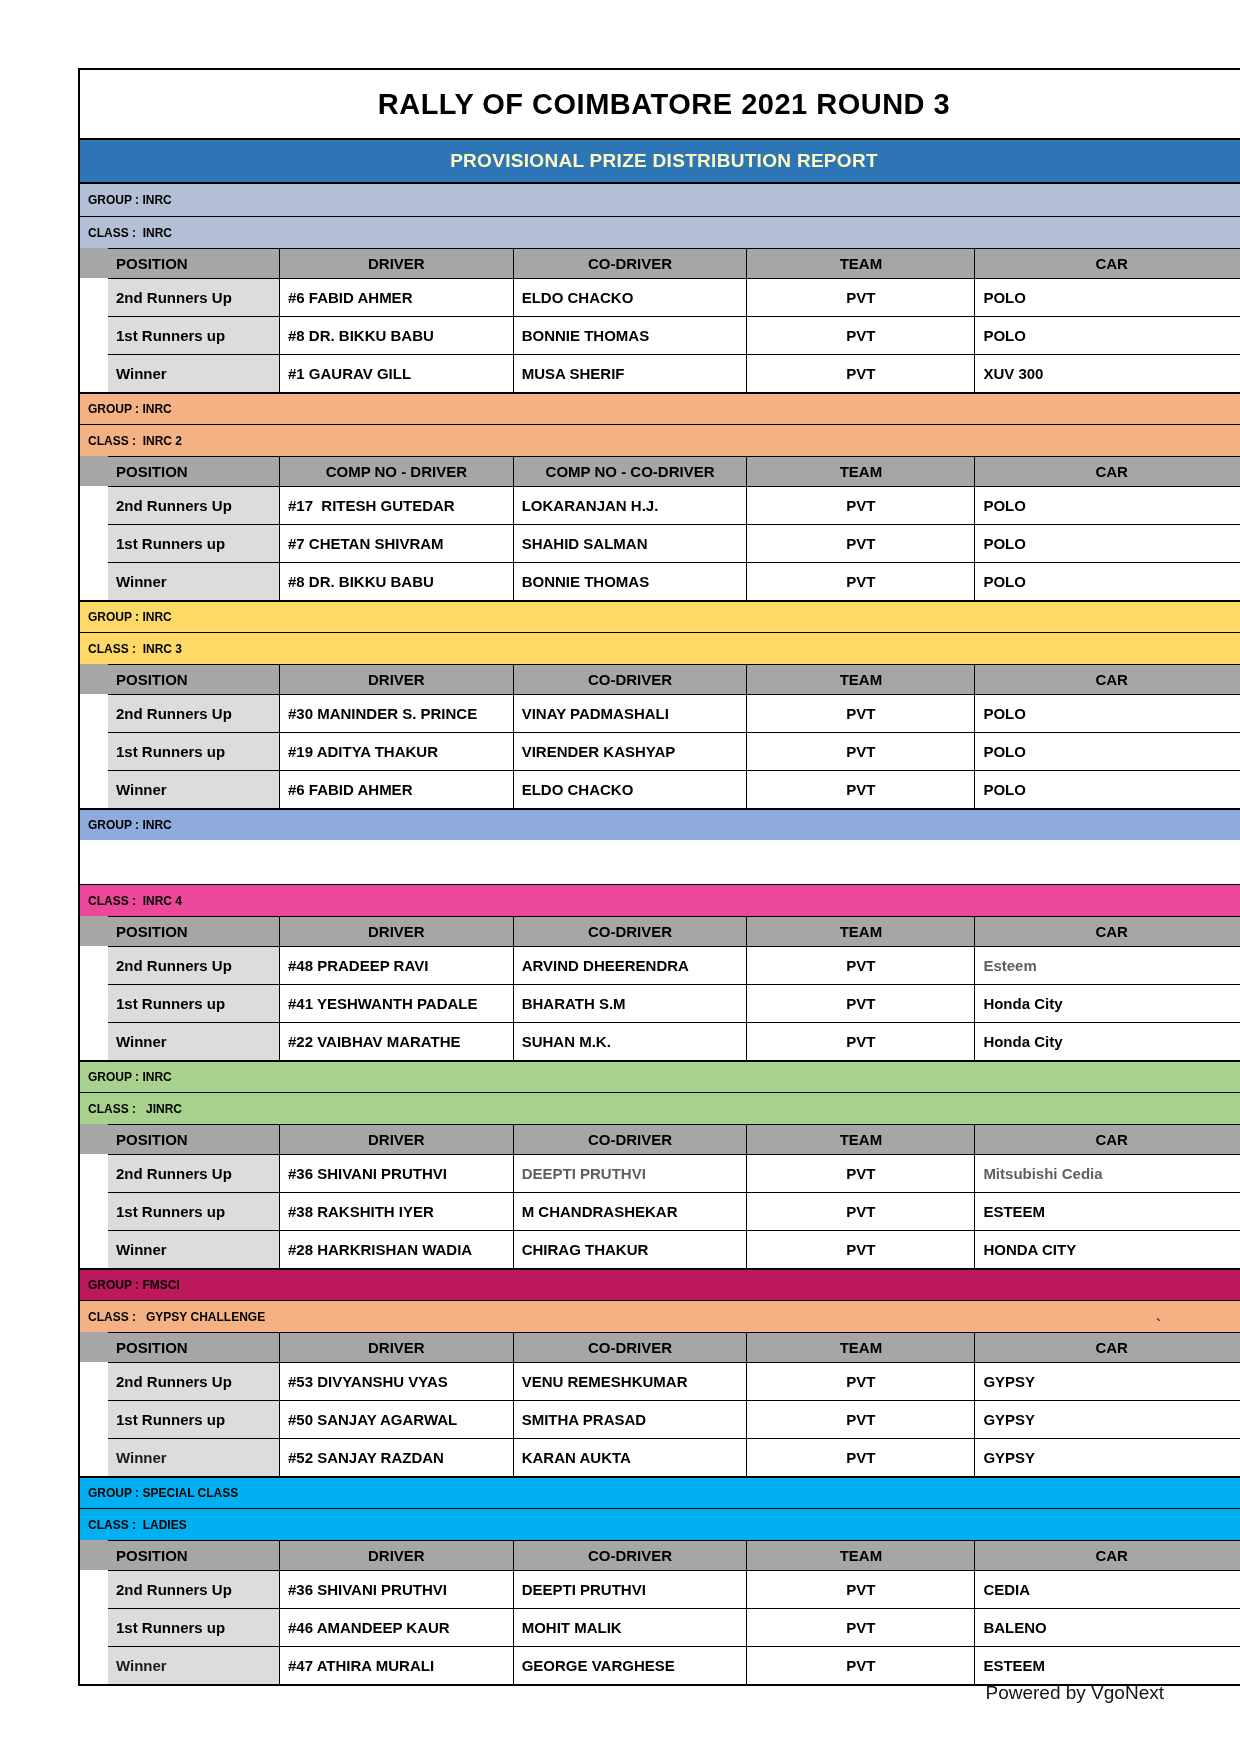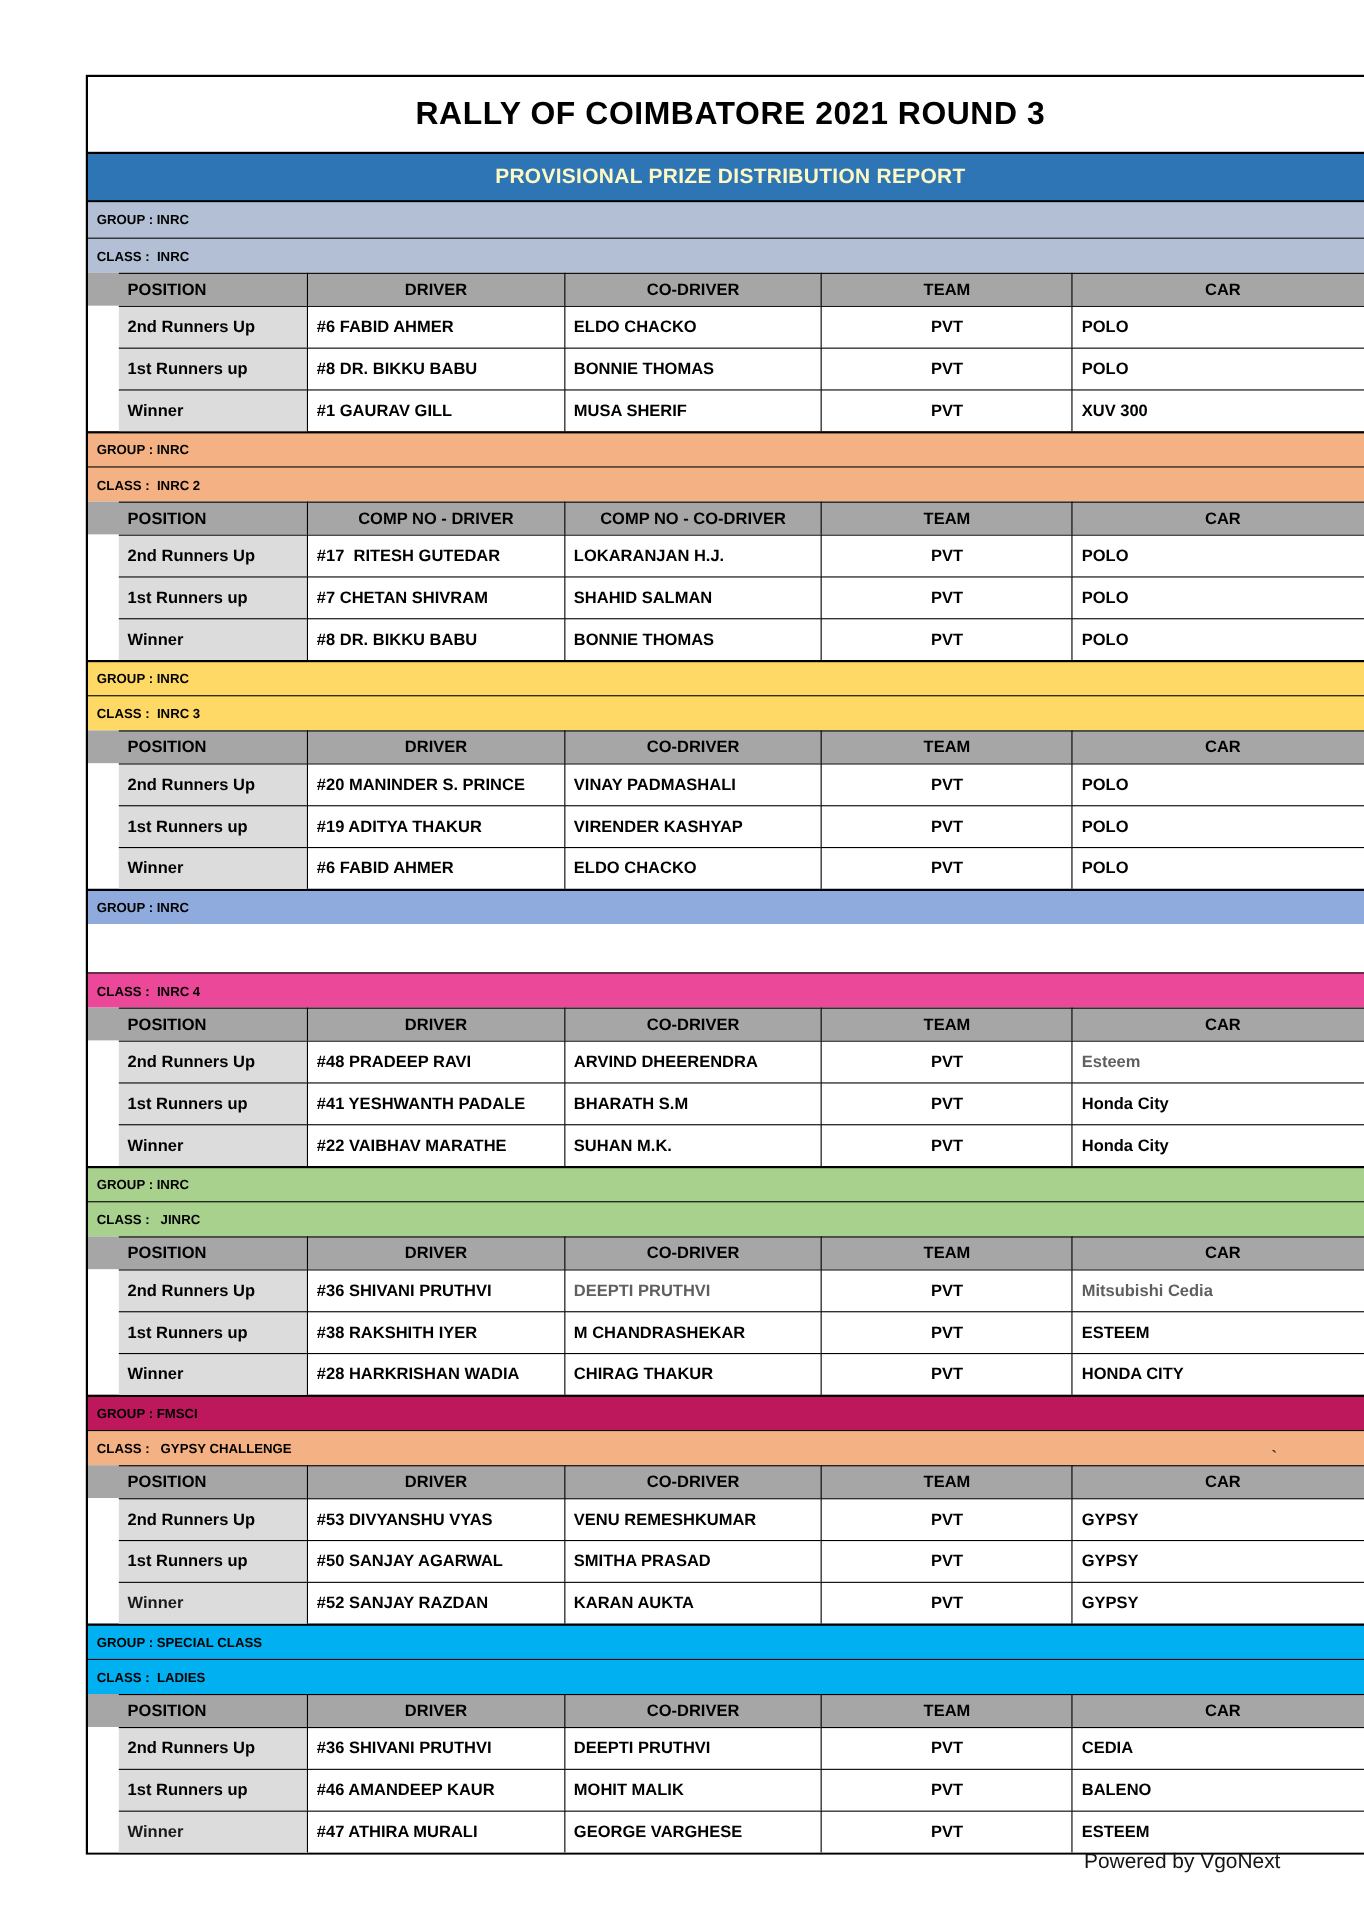--- a/index.html
+++ b/index.html
@@ -116,21 +116,21 @@
         <div class="class-row" style="background: rgb(255, 217, 102);">CLASS :  INRC 3</div>
         <div class="grid header-row">
           <div class="cell-head">POSITION</div>
           <div class="cell-head">DRIVER</div>
           <div class="cell-head">CO-DRIVER</div>
           <div class="cell-head">TEAM</div>
           <div class="cell-head">CAR</div>
         </div>
         <div class="grid data-row">
           <div class="cell-position">2nd Runners Up</div>
-          <div class="cell-driver">#20 MANINDER S. PRINCE</div>
+          <div class="cell-driver">#30 MANINDER S. PRINCE</div>
           <div class="cell-codriver">VINAY PADMASHALI</div>
           <div class="cell-team">PVT</div>
           <div class="cell-car">POLO</div>
         </div>
         <div class="grid data-row">
           <div class="cell-position">1st Runners up</div>
           <div class="cell-driver">#19 ADITYA THAKUR</div>
           <div class="cell-codriver">VIRENDER KASHYAP</div>
           <div class="cell-team">PVT</div>
           <div class="cell-car">POLO</div>

